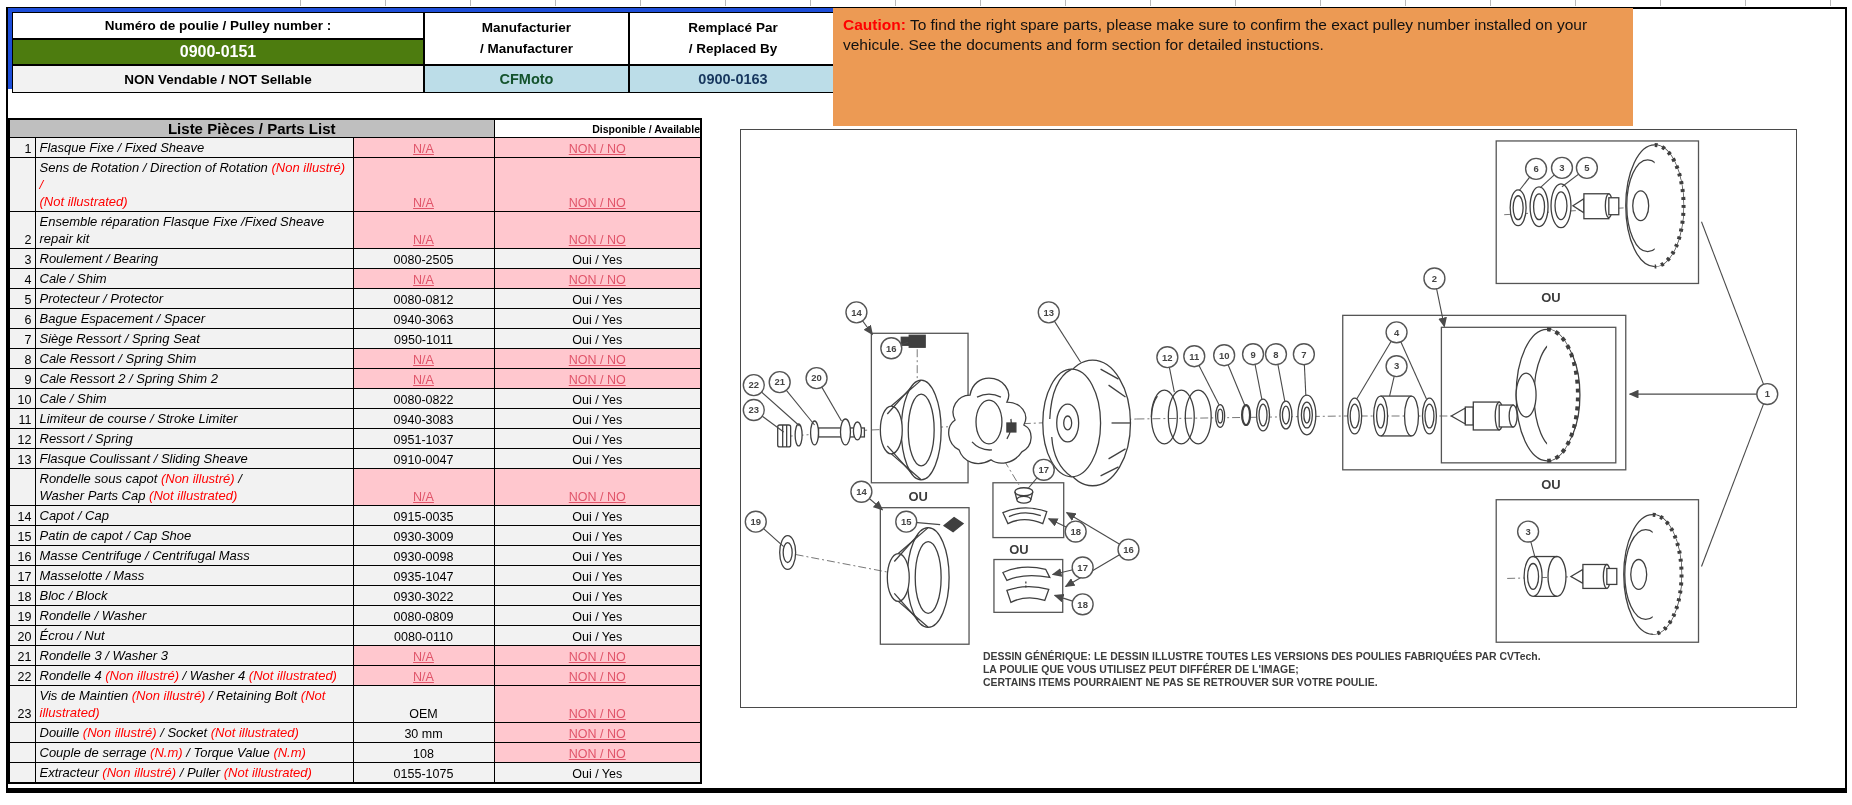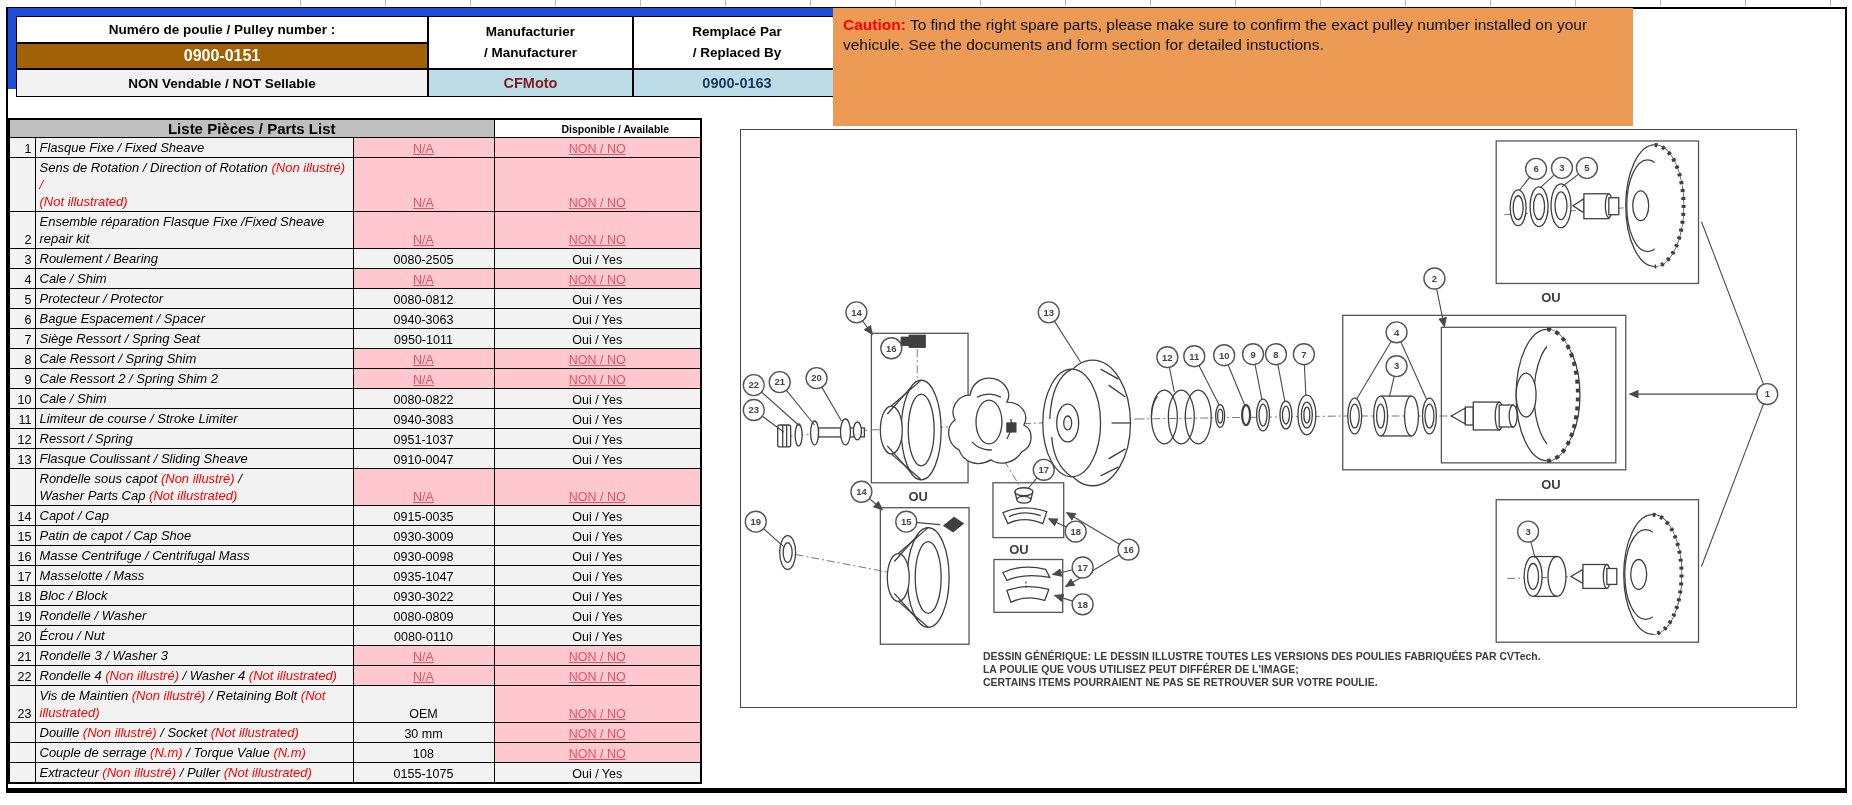--- a/index.html
+++ b/index.html
@@ -12,50 +12,50 @@
   .sheet-border {
     position:absolute; left:6px; top:7px; width:1841px; height:786px;
     border:2px solid #000; border-bottom:5px solid #000; pointer-events:none;
   }
   .grid-tick { position:absolute; top:0; width:1px; height:6px; background:#b9b9b9; }
 
   
   .hdr-table {
     position:absolute; left:8px; top:8px; width:825px; height:81px;
     display:grid; grid-template-columns:412px 205px 208px; grid-template-rows:27px 26px 28px;
-    border:8px solid #1d4ed8; background:#fff;
+    border:4px solid #1d4ed8; background:#fff;
   }
   .hdr-cell { display:flex; align-items:center; justify-content:center; text-align:center;
               font-weight:bold; font-size:13.5px; border:1px solid #000; }
   .hc-label   { grid-column:1; grid-row:1; background:#fff; }
-  .hc-number  { grid-column:1; grid-row:2; background:#a16207; color:#fff; font-size:16px; }
+  .hc-number  { grid-column:1; grid-row:2; background:#4d7c0f; color:#fff; font-size:16px; }
   .hc-sell    { grid-column:1; grid-row:3; background:#F2F2F2; }
   .hc-manu-l  { grid-column:2; grid-row:1/3; background:#fff; flex-direction:column; line-height:1.5; }
-  .hc-manu-v  { grid-column:2; grid-row:3; background:#BCDDE8; color:#7f1d1d; font-size:14.5px; }
+  .hc-manu-v  { grid-column:2; grid-row:3; background:#BCDDE8; color:#14532d; font-size:14.5px; }
   .hc-repl-l  { grid-column:3; grid-row:1/3; background:#fff; flex-direction:column; line-height:1.5; }
   .hc-repl-v  { grid-column:3; grid-row:3; background:#BCDDE8; color:#17375E; font-size:14.5px; }
 
   
   .attention {
     position:absolute; left:833px; top:8px; width:800px; height:118px;
     background:#EC9A54; padding:7px 12px 6px 10px;
     font-size:15.5px; line-height:1.32; color:#111;
   }
   .attention p { margin:0 0 11px 0; }
   .attn-label { color:#FF0000; font-weight:bold; }
 
   
   .parts {
     position:absolute; left:8px; top:118px; width:692px;
     border-collapse:collapse; table-layout:fixed;
     border:2px solid #000;
   }
   .parts th, .parts td { border:1px solid #000; }
   .pt-title { background:#BFBFBF; font-size:15px; font-weight:bold; text-align:center; height:16px; }
-  .pt-avail { background:#fff; font-size:10.5px; font-weight:bold; text-align:center;padding-left:36px; }
+  .pt-avail { background:#fff; font-size:10.5px; font-weight:bold; text-align:right;padding-left:36px; }
   .parts tbody tr { height:20px; }
   .cell-num  { background:#F2F2F2; text-align:right; padding:0 3px 1px 0; font-size:12.5px; vertical-align:bottom; }
   .cell-desc { background:#F2F2F2; text-align:left; padding:1px 4px; font-size:13px; line-height:17px; vertical-align:top;font-style:italic; }
   .cell-part, .cell-avail { background:#F2F2F2; text-align:center; font-size:12.5px; vertical-align:bottom; padding-bottom:1px; }
   .bad { background:#FFC7CE !important; color:#E1556A;text-decoration:underline; }
   .red { color:#FF0000; }
 
   
   .diagram {
     position:absolute; left:740px; top:129px; width:1057px; height:579px;

